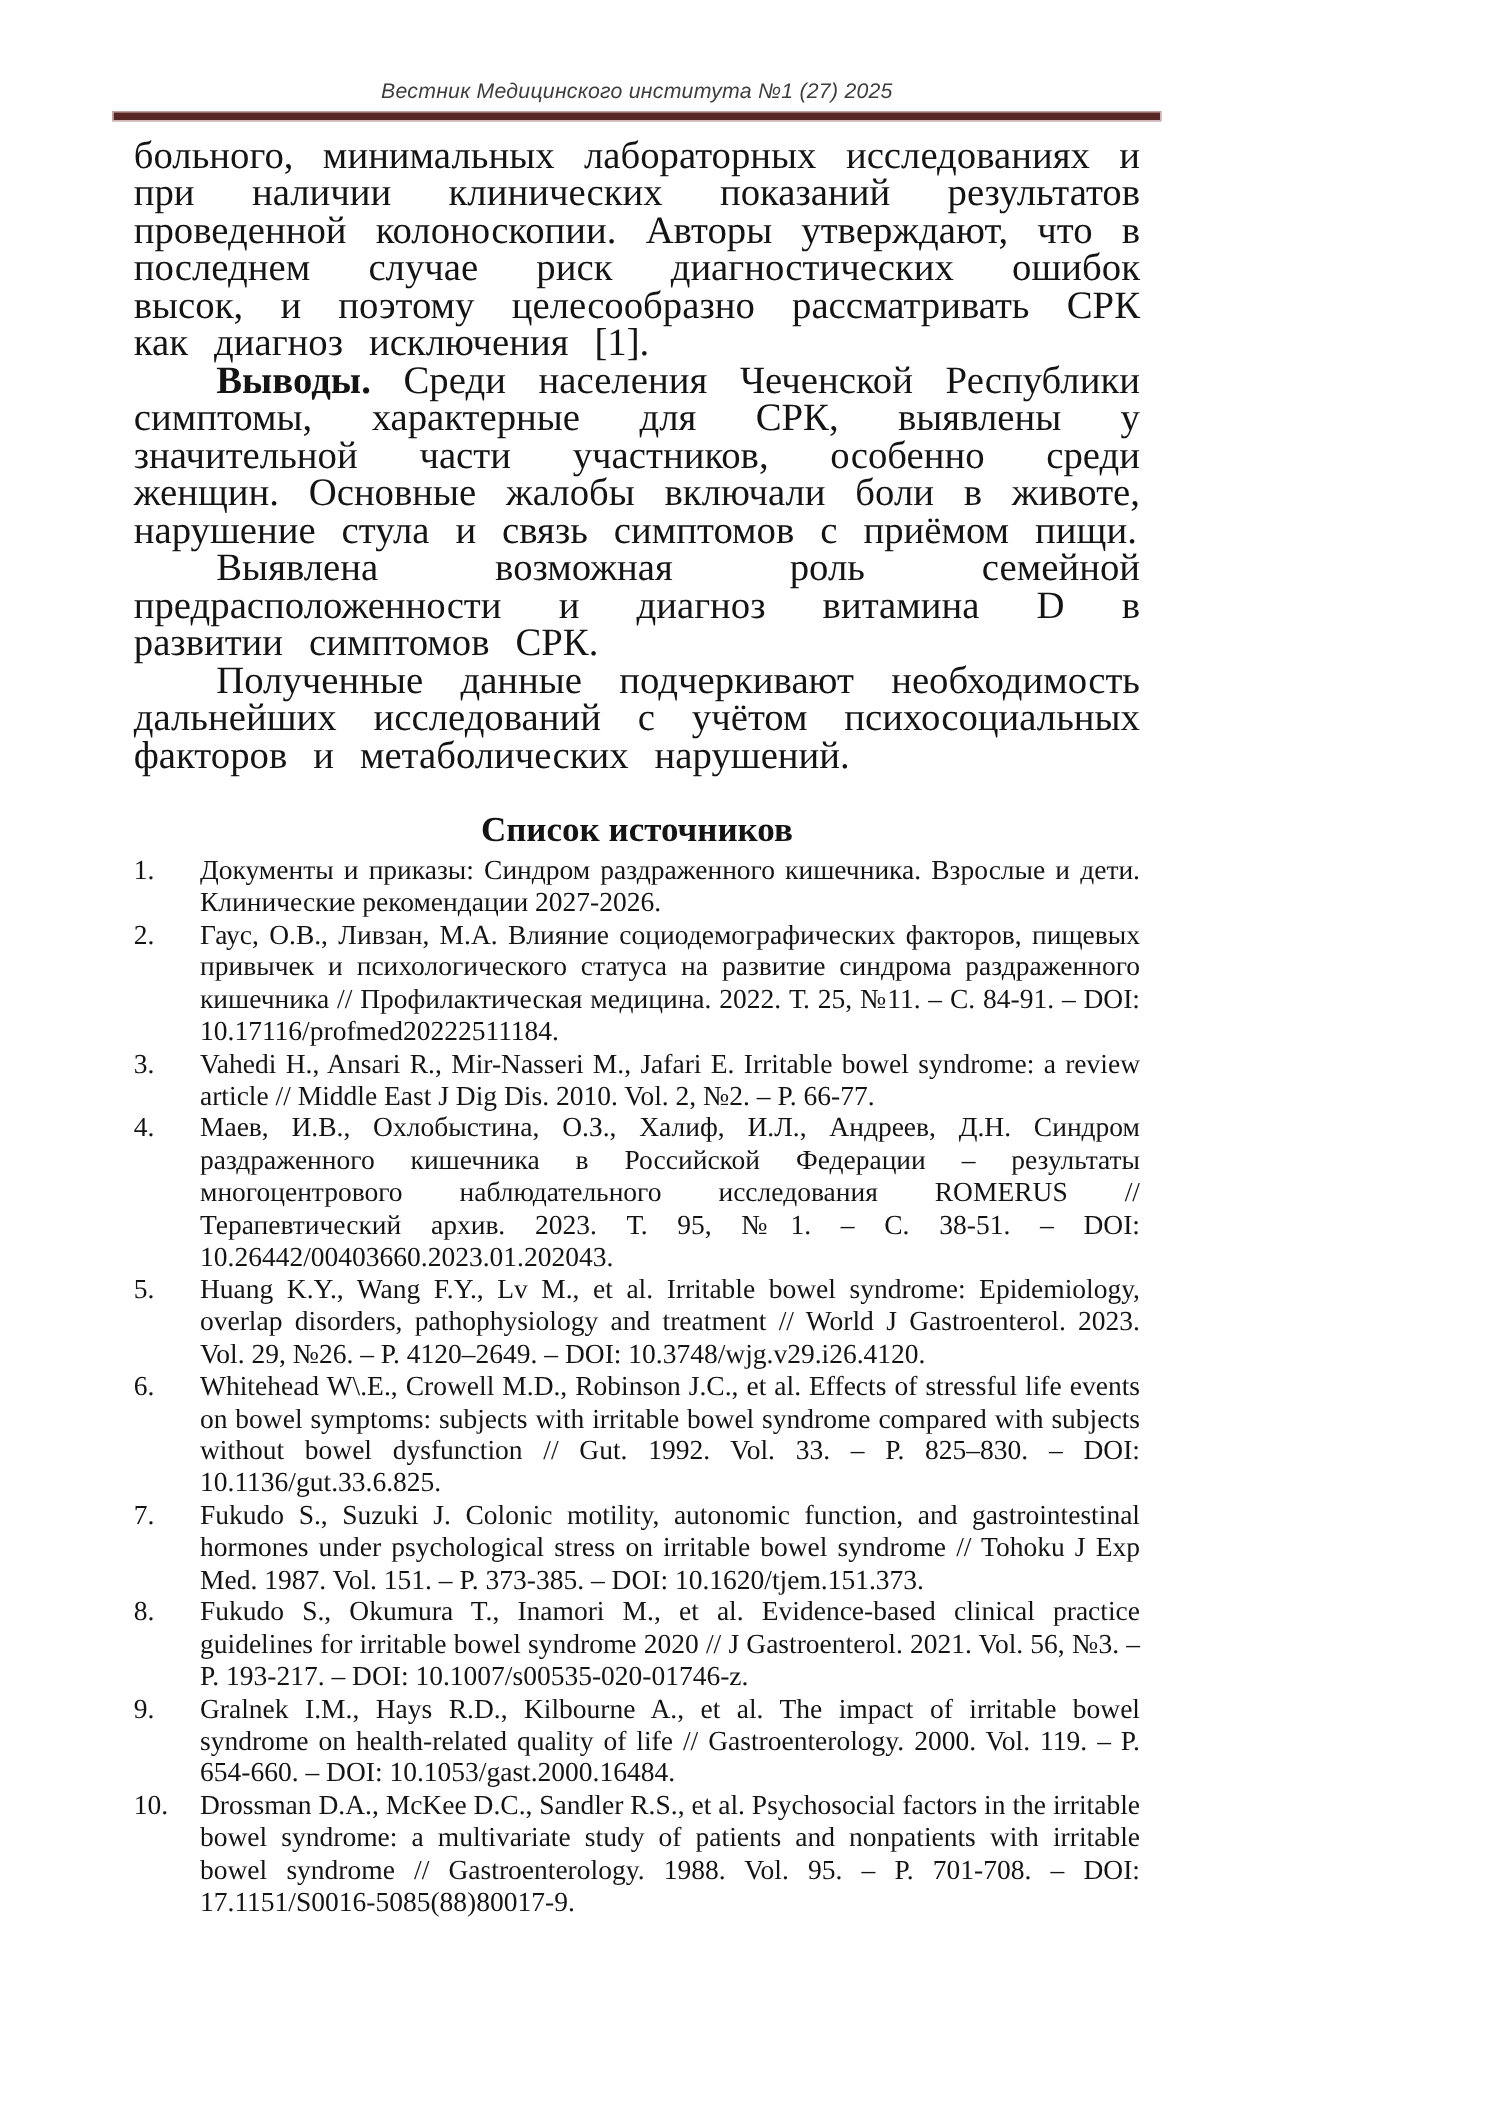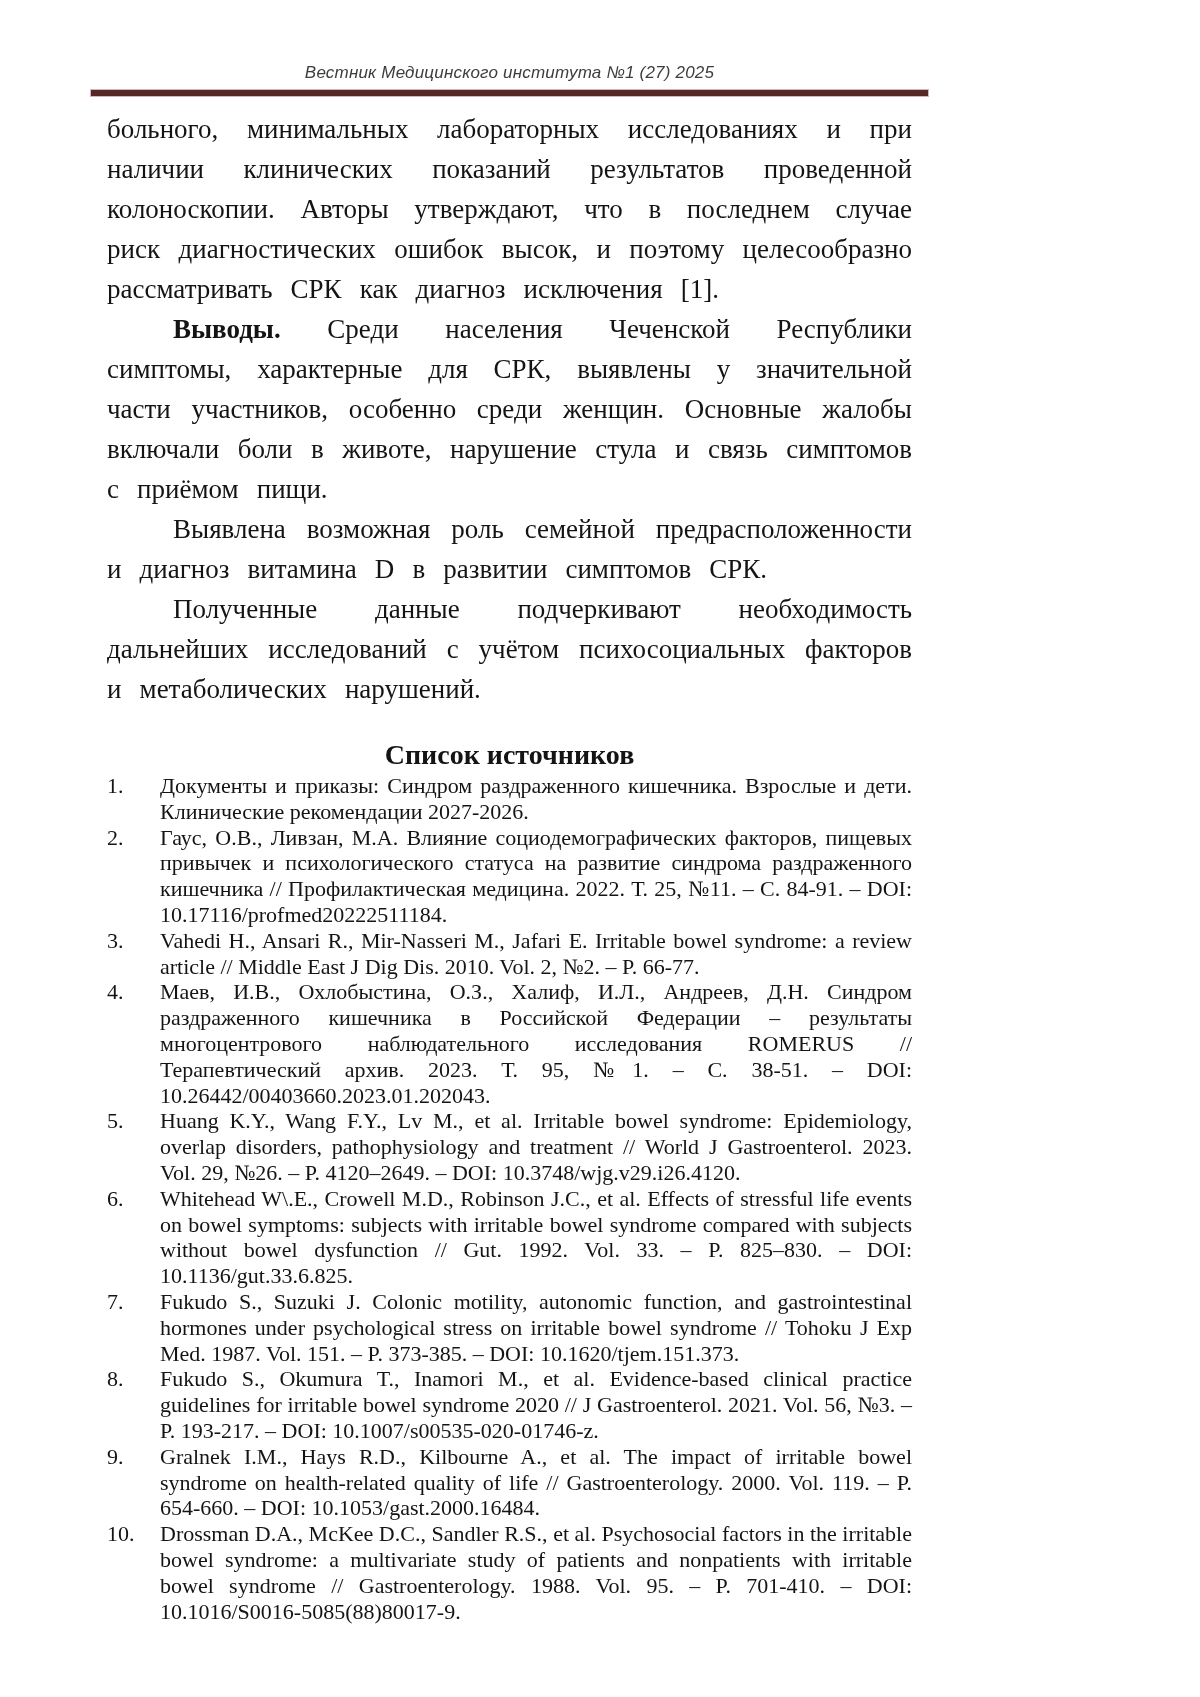--- a/index.html
+++ b/index.html
@@ -30,22 +30,22 @@
   }
   .header-rule {
     height: 6px;
     background: #572726;
     border: 1px solid #d5b6b6;
     margin: 5px -17px 0 -17px; 
   }
   .content { margin-top: 12px; }
   .para {
     margin: 0;
-    font-size: 27px;
-    line-height: 40px;
+    font-size: 31px;
+    line-height: 30px;
     text-align: justify;
     word-spacing: 0.42em;
   }
   .para.indent { text-indent: 66px; }
   .lead { font-weight: bold; }
   .refs-heading {
     margin: 30px 0 2px 0;
     text-align: center;
     font-size: 28px;
     font-weight: bold;
@@ -111,19 +111,19 @@
       <div class="ref"><span class="ref-num">5.</span><span>Huang K.Y., Wang F.Y., Lv M., et al. Irritable bowel syndrome: Epidemiology, overlap disorders, pathophysiology and treatment // World J Gastroenterol. 2023. Vol. 29, №26. – P. 4120–2649. – DOI: 10.3748/wjg.v29.i26.4120.</span></div>
 
       <div class="ref"><span class="ref-num">6.</span><span>Whitehead W\.E., Crowell M.D., Robinson J.C., et al. Effects of stressful life events on bowel symptoms: subjects with irritable bowel syndrome compared with subjects without bowel dysfunction // Gut. 1992. Vol. 33. – P. 825–830. – DOI: 10.1136/gut.33.6.825.</span></div>
 
       <div class="ref"><span class="ref-num">7.</span><span>Fukudo S., Suzuki J. Colonic motility, autonomic function, and gastrointestinal hormones under psychological stress on irritable bowel syndrome // Tohoku J Exp Med. 1987. Vol. 151. – P. 373-385. – DOI: 10.1620/tjem.151.373.</span></div>
 
       <div class="ref"><span class="ref-num">8.</span><span>Fukudo S., Okumura T., Inamori M., et al. Evidence-based clinical practice guidelines for irritable bowel syndrome 2020 // J Gastroenterol. 2021. Vol. 56, №3. – P. 193-217. – DOI: 10.1007/s00535-020-01746-z.</span></div>
 
       <div class="ref"><span class="ref-num">9.</span><span>Gralnek I.M., Hays R.D., Kilbourne A., et al. The impact of irritable bowel syndrome on health-related quality of life // Gastroenterology. 2000. Vol. 119. – P. 654-660. – DOI: 10.1053/gast.2000.16484.</span></div>
 
-      <div class="ref"><span class="ref-num">10.</span><span>Drossman D.A., McKee D.C., Sandler R.S., et al. Psychosocial factors in the irritable bowel syndrome: a multivariate study of patients and nonpatients with irritable bowel syndrome // Gastroenterology. 1988. Vol. 95. – P. 701-410. – DOI: 10.1016/S0016-5085(88)80017-9.</span></div>
+      <div class="ref"><span class="ref-num">10.</span><span>Drossman D.A., McKee D.C., Sandler R.S., et al. Psychosocial factors in the irritable bowel syndrome: a multivariate study of patients and nonpatients with irritable bowel syndrome // Gastroenterology. 1988. Vol. 95. – P. 701-708. – DOI: 17.1151/S0016-5085(88)80017-9.</span></div>
 
     </div>
   </div>
 
 
 </div>
 
 </body></html>

